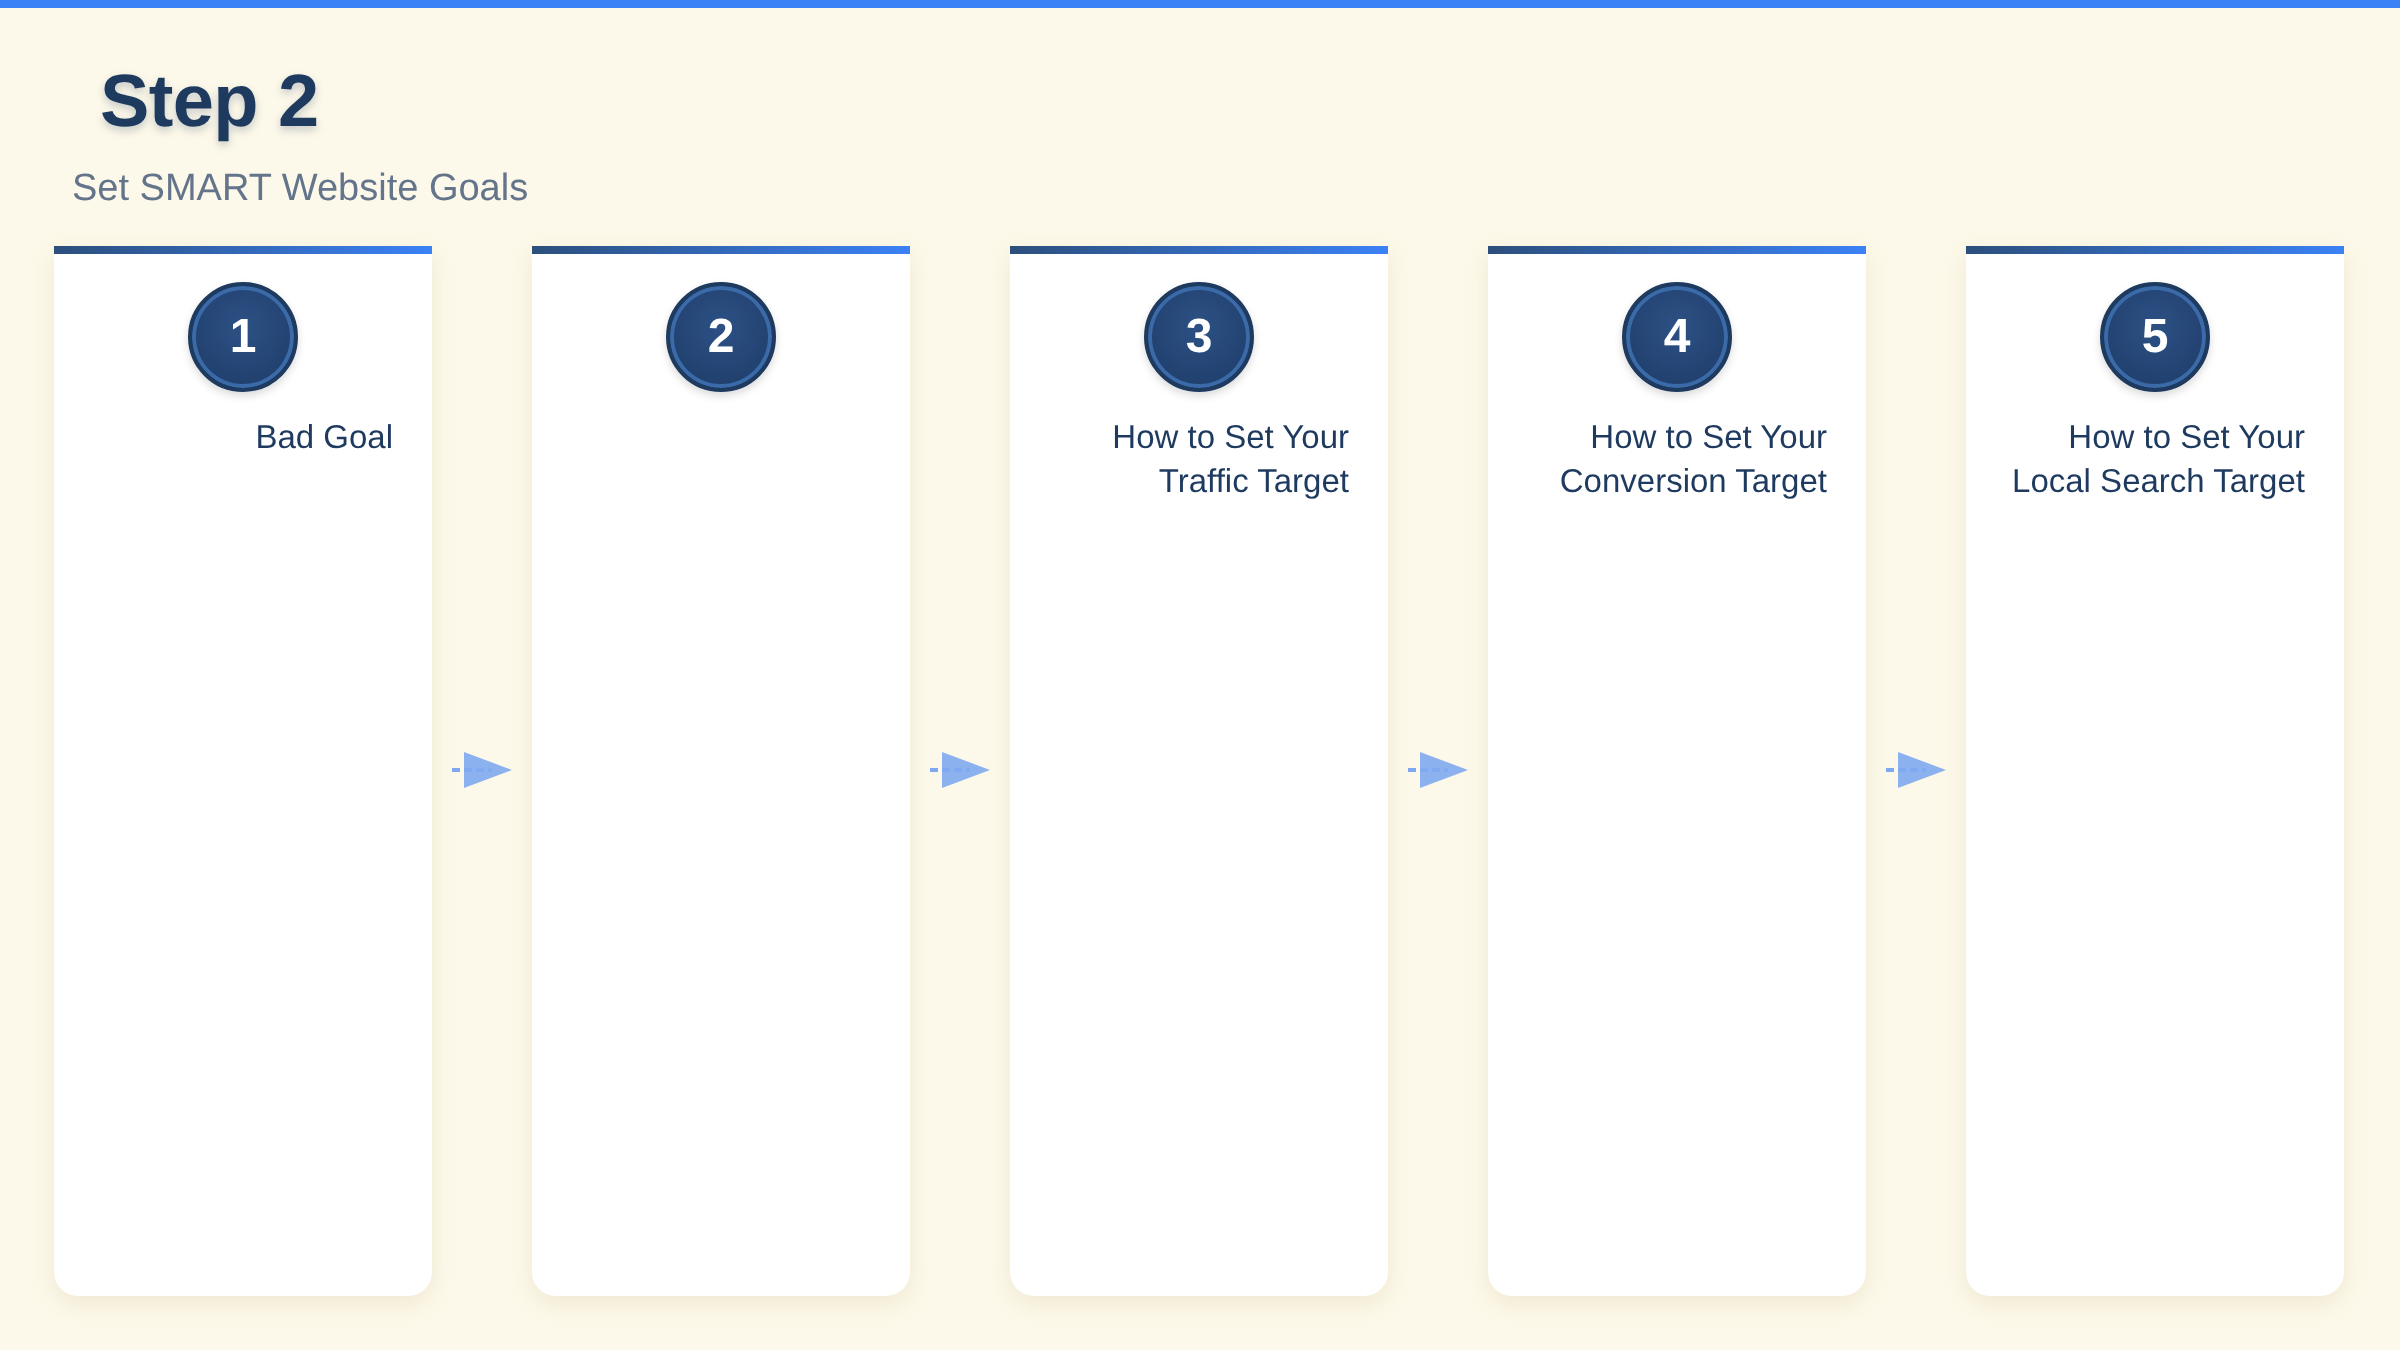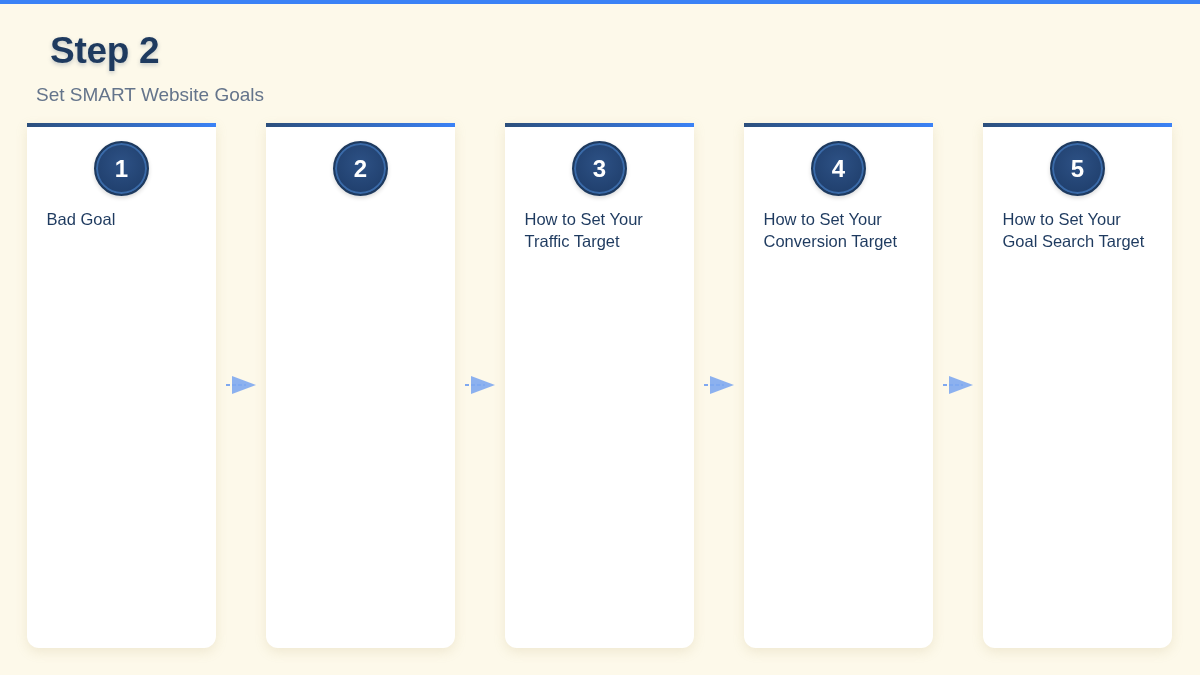--- a/index.html
+++ b/index.html
@@ -43,21 +43,21 @@
       margin-top: 18px;
       width: 55px; height: 55px; border-radius: 50%;
       background: radial-gradient(circle at 50% 40%, #2d5185, #1c3a66);
       border: 2px solid #1e3a5f;
       box-shadow: inset 0 0 0 2px #3a6aa8, 0 2px 4px rgba(0,0,0,0.15);
       display: flex; align-items: center; justify-content: center;
       color: #ffffff; font-weight: bold; font-size: 24px;
     }
     .label {
       margin-top: 12px;
-      width: 150px; text-align: left;
+      width: 150px; text-align: right;
       font-size: 16.5px; line-height: 22px; color: #1e3a5f;
     }
     .arrow {
       position: absolute; top: 374px; width: 30px; height: 22px;
     }
   </style>
 </head>
 <body>
 
 <div class="top-bar"></div>
@@ -76,21 +76,21 @@
   <div class="card">
     <div class="badge">3</div>
     <div class="label">How to Set Your Traffic Target</div>
   </div>
   <div class="card">
     <div class="badge">4</div>
     <div class="label">How to Set Your Conversion Target</div>
   </div>
   <div class="card">
     <div class="badge">5</div>
-    <div class="label">How to Set Your Goal Search Target</div>
+    <div class="label">How to Set Your Local Search Target</div>
   </div>
 </div>
 
 <svg class="arrow" style="left:226px" viewBox="0 0 30 22">
   <line x1="0" y1="11" x2="20" y2="11" stroke="#7fa8f0" stroke-width="2" stroke-dasharray="4 2"></line>
   <polygon points="6,2 30,11 6,20" fill="#7fa8f0" opacity="0.9"></polygon>
 </svg>
 <svg class="arrow" style="left:465px" viewBox="0 0 30 22">
   <line x1="0" y1="11" x2="20" y2="11" stroke="#7fa8f0" stroke-width="2" stroke-dasharray="4 2"></line>
   <polygon points="6,2 30,11 6,20" fill="#7fa8f0" opacity="0.9"></polygon>

